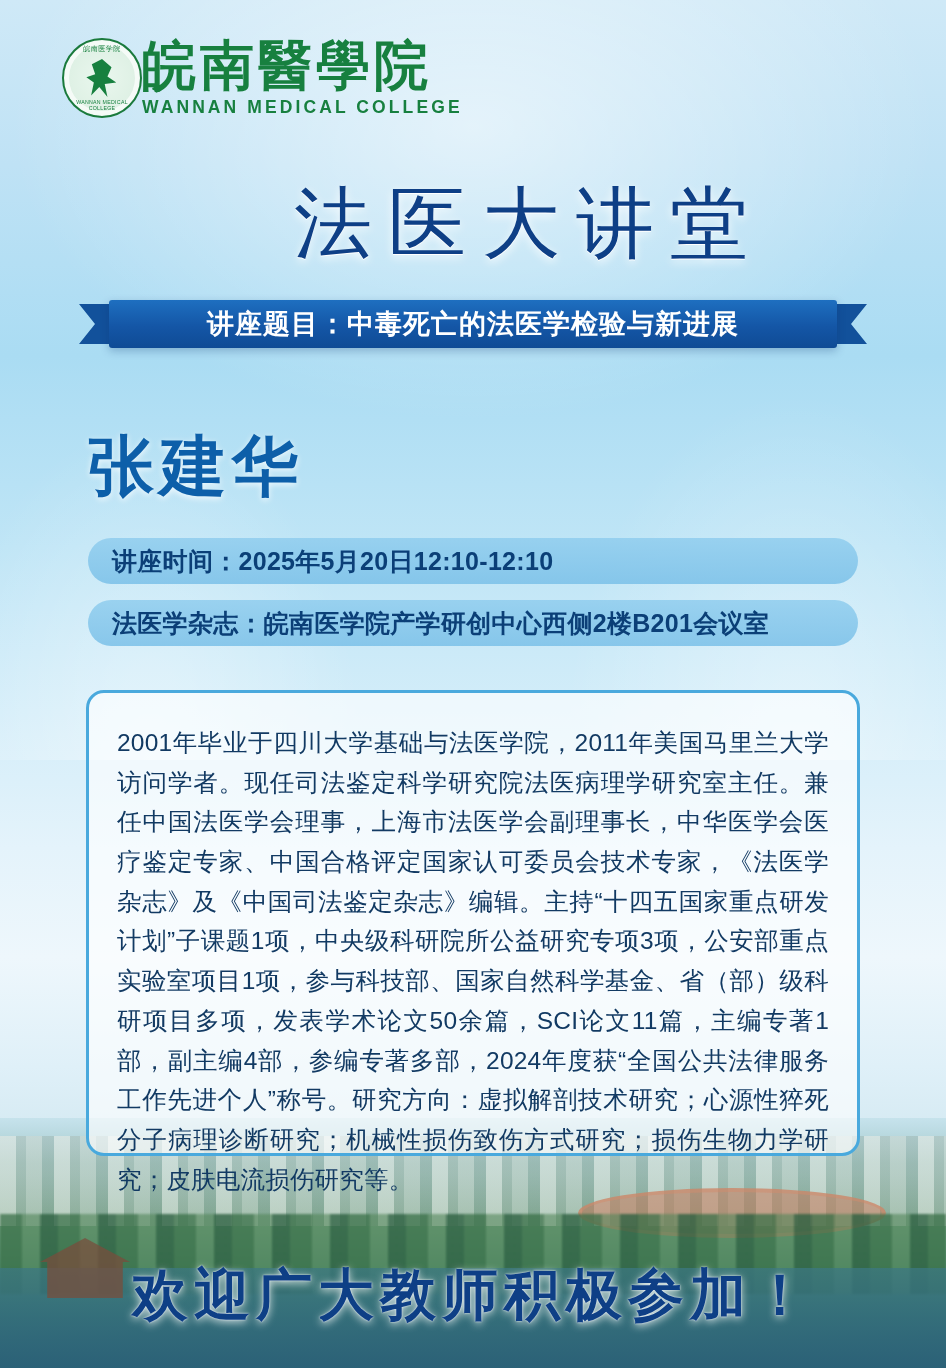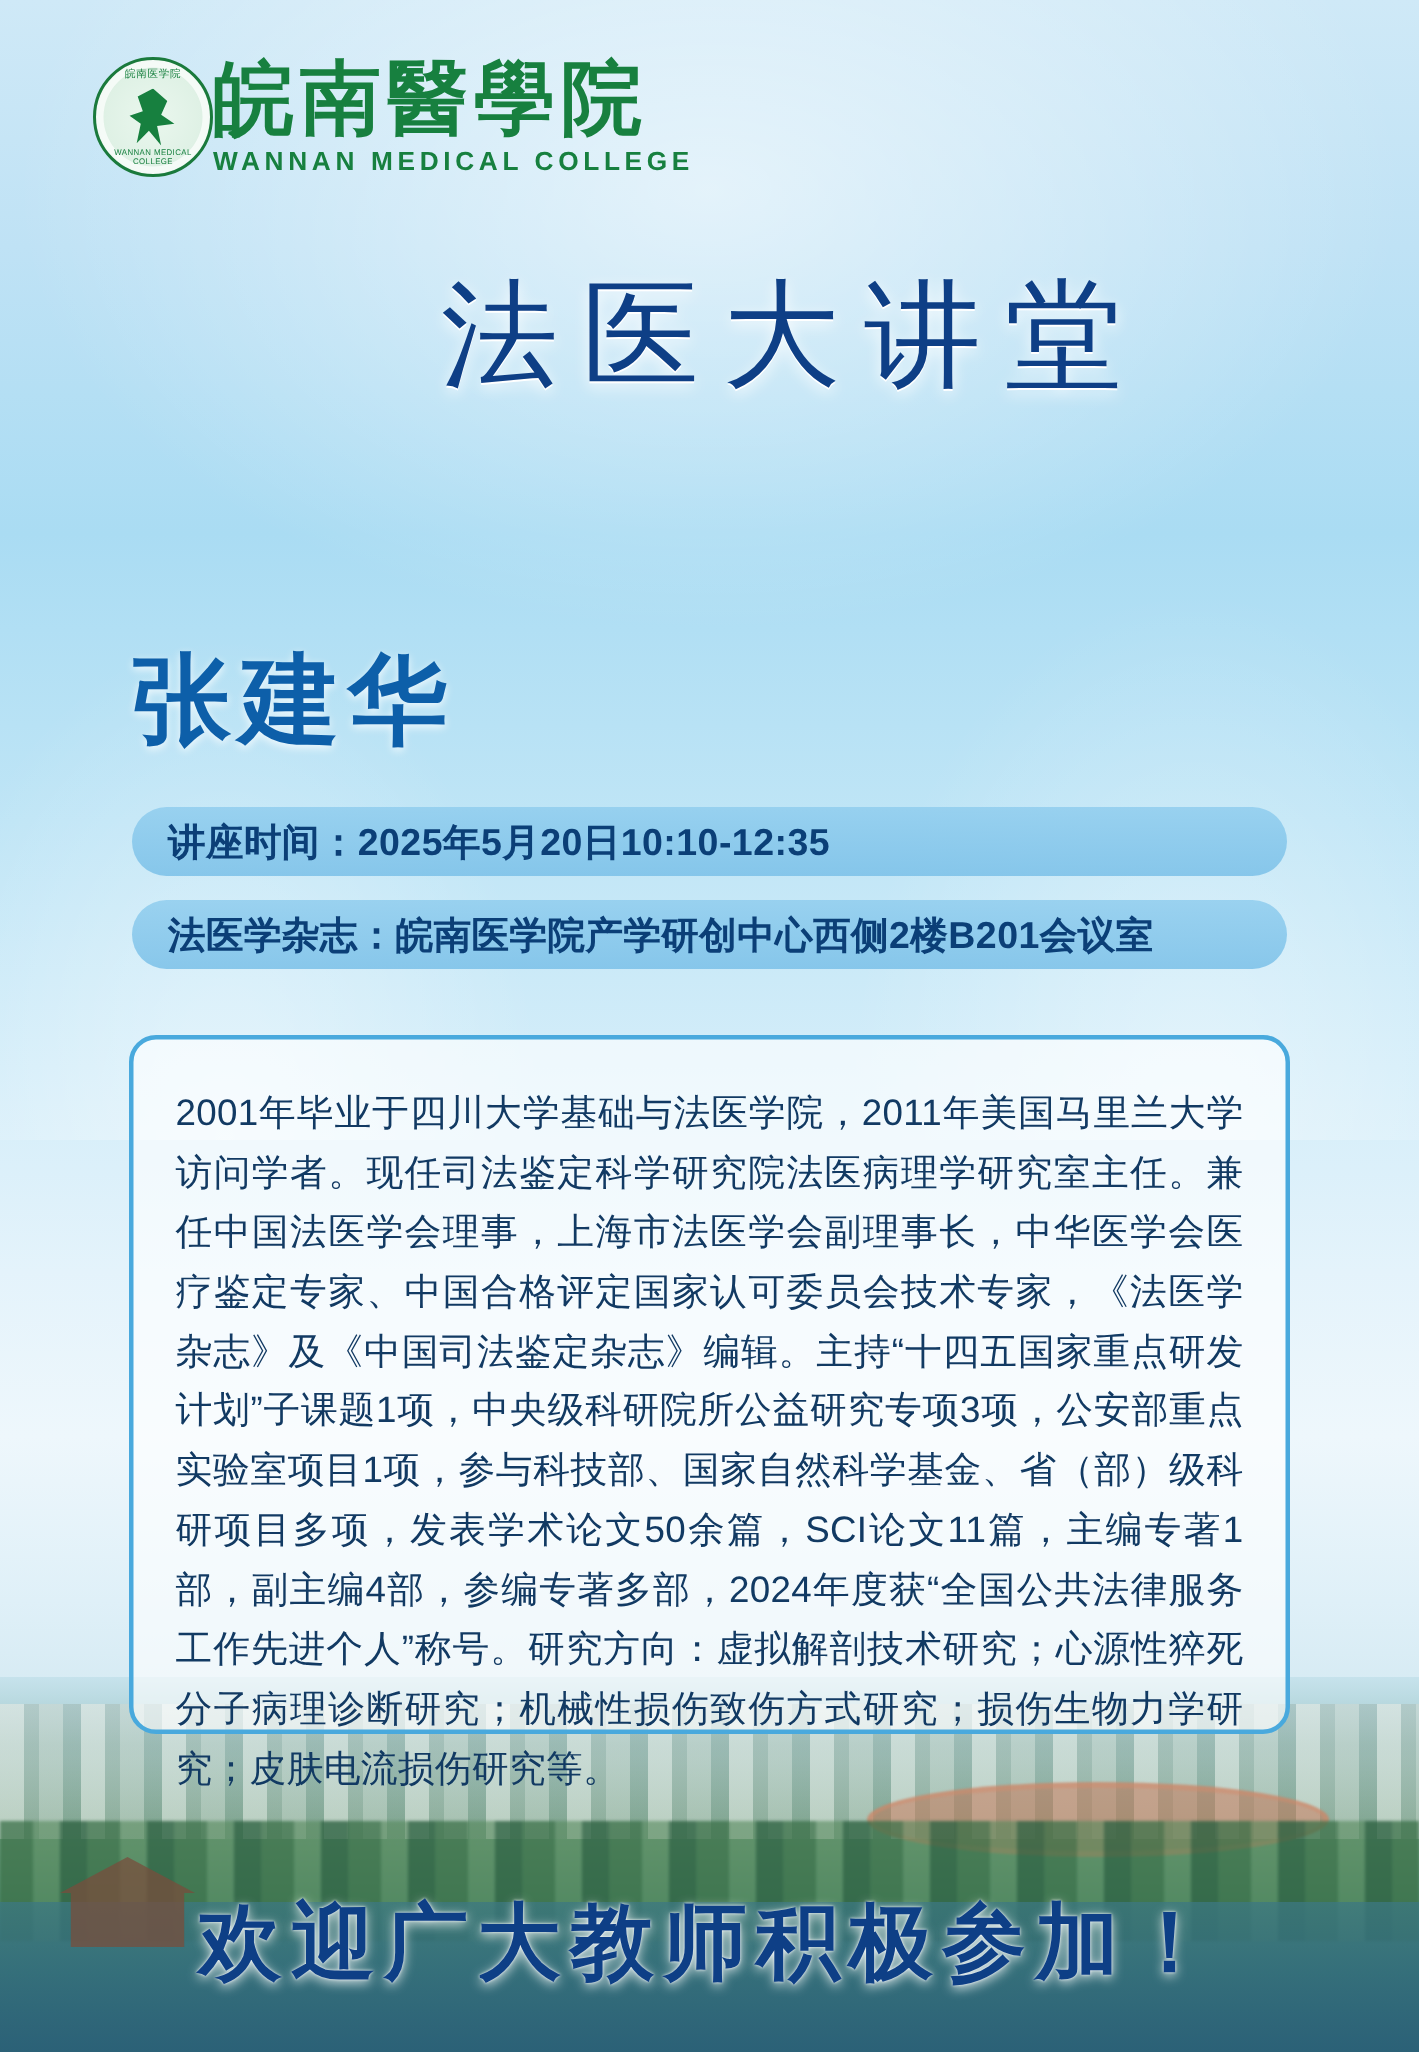--- a/index.html
+++ b/index.html
@@ -316,25 +316,32 @@
       <div class="seal-bottom">WANNAN MEDICAL COLLEGE</div>
     </div>
     <div>
       <div class="logo-text-cn">皖南醫學院</div>
       <div class="logo-text-en">WANNAN MEDICAL COLLEGE</div>
     </div>
   </div>
 
   <div class="main-title">法医大讲堂</div>
 
+  <div class="ribbon-wrap">
+    <div class="ribbon-tail left"></div>
+    <div class="ribbon-tail right"></div>
+    <div class="ribbon-body">
+      <span>讲座题目：中毒死亡的法医学检验与新进展</span>
+    </div>
+  </div>
 
   <div class="speaker-name">张建华</div>
 
   <div class="info-bar time">
-    <span>讲座时间：2025年5月20日10:10-12:35</span>
+    <span>讲座时间：2025年5月20日12:10-12:10</span>
   </div>
   <div class="info-bar place">
     <span>法医学杂志：皖南医学院产学研创中心西侧2楼B201会议室</span>
   </div>
 
   <div class="bio-card">
     <div class="bio-text">2001年毕业于四川大学基础与法医学院，2011年美国马里兰大学访问学者。现任司法鉴定科学研究院法医病理学研究室主任。兼任中国法医学会理事，上海市法医学会副理事长，中华医学会医疗鉴定专家、中国合格评定国家认可委员会技术专家，《法医学杂志》及《中国司法鉴定杂志》编辑。主持“十四五国家重点研发计划”子课题1项，中央级科研院所公益研究专项3项，公安部重点实验室项目1项，参与科技部、国家自然科学基金、省（部）级科研项目多项，发表学术论文50余篇，SCI论文11篇，主编专著1部，副主编4部，参编专著多部，2024年度获“全国公共法律服务工作先进个人”称号。研究方向：虚拟解剖技术研究；心源性猝死分子病理诊断研究；机械性损伤致伤方式研究；损伤生物力学研究；皮肤电流损伤研究等。</div>
   </div>
 
   <div class="footer-slogan">欢迎广大教师积极参加！</div>

